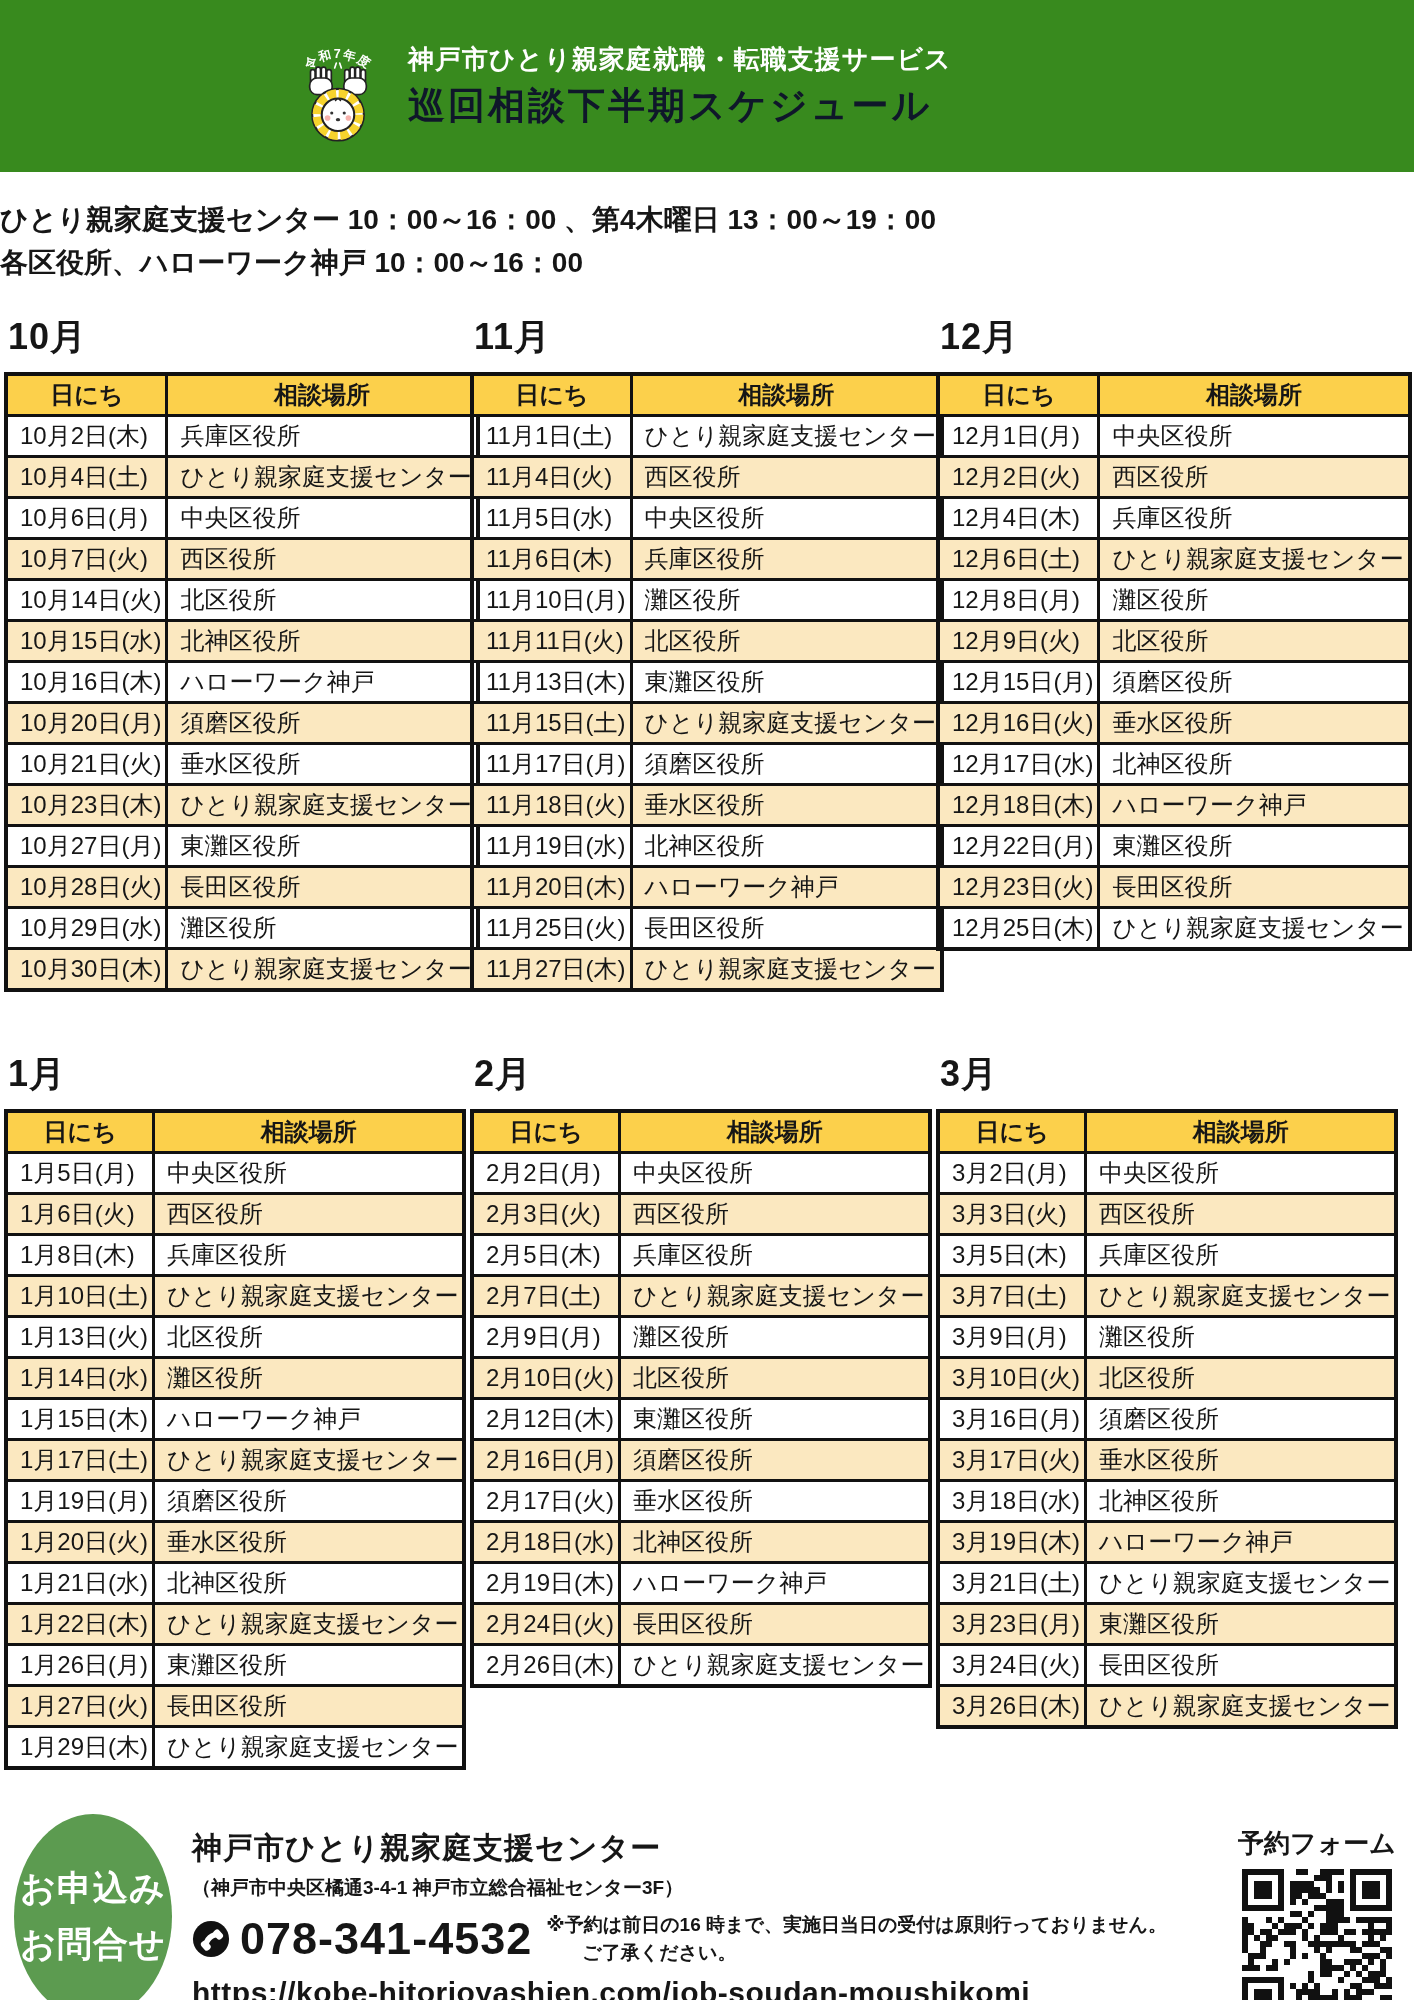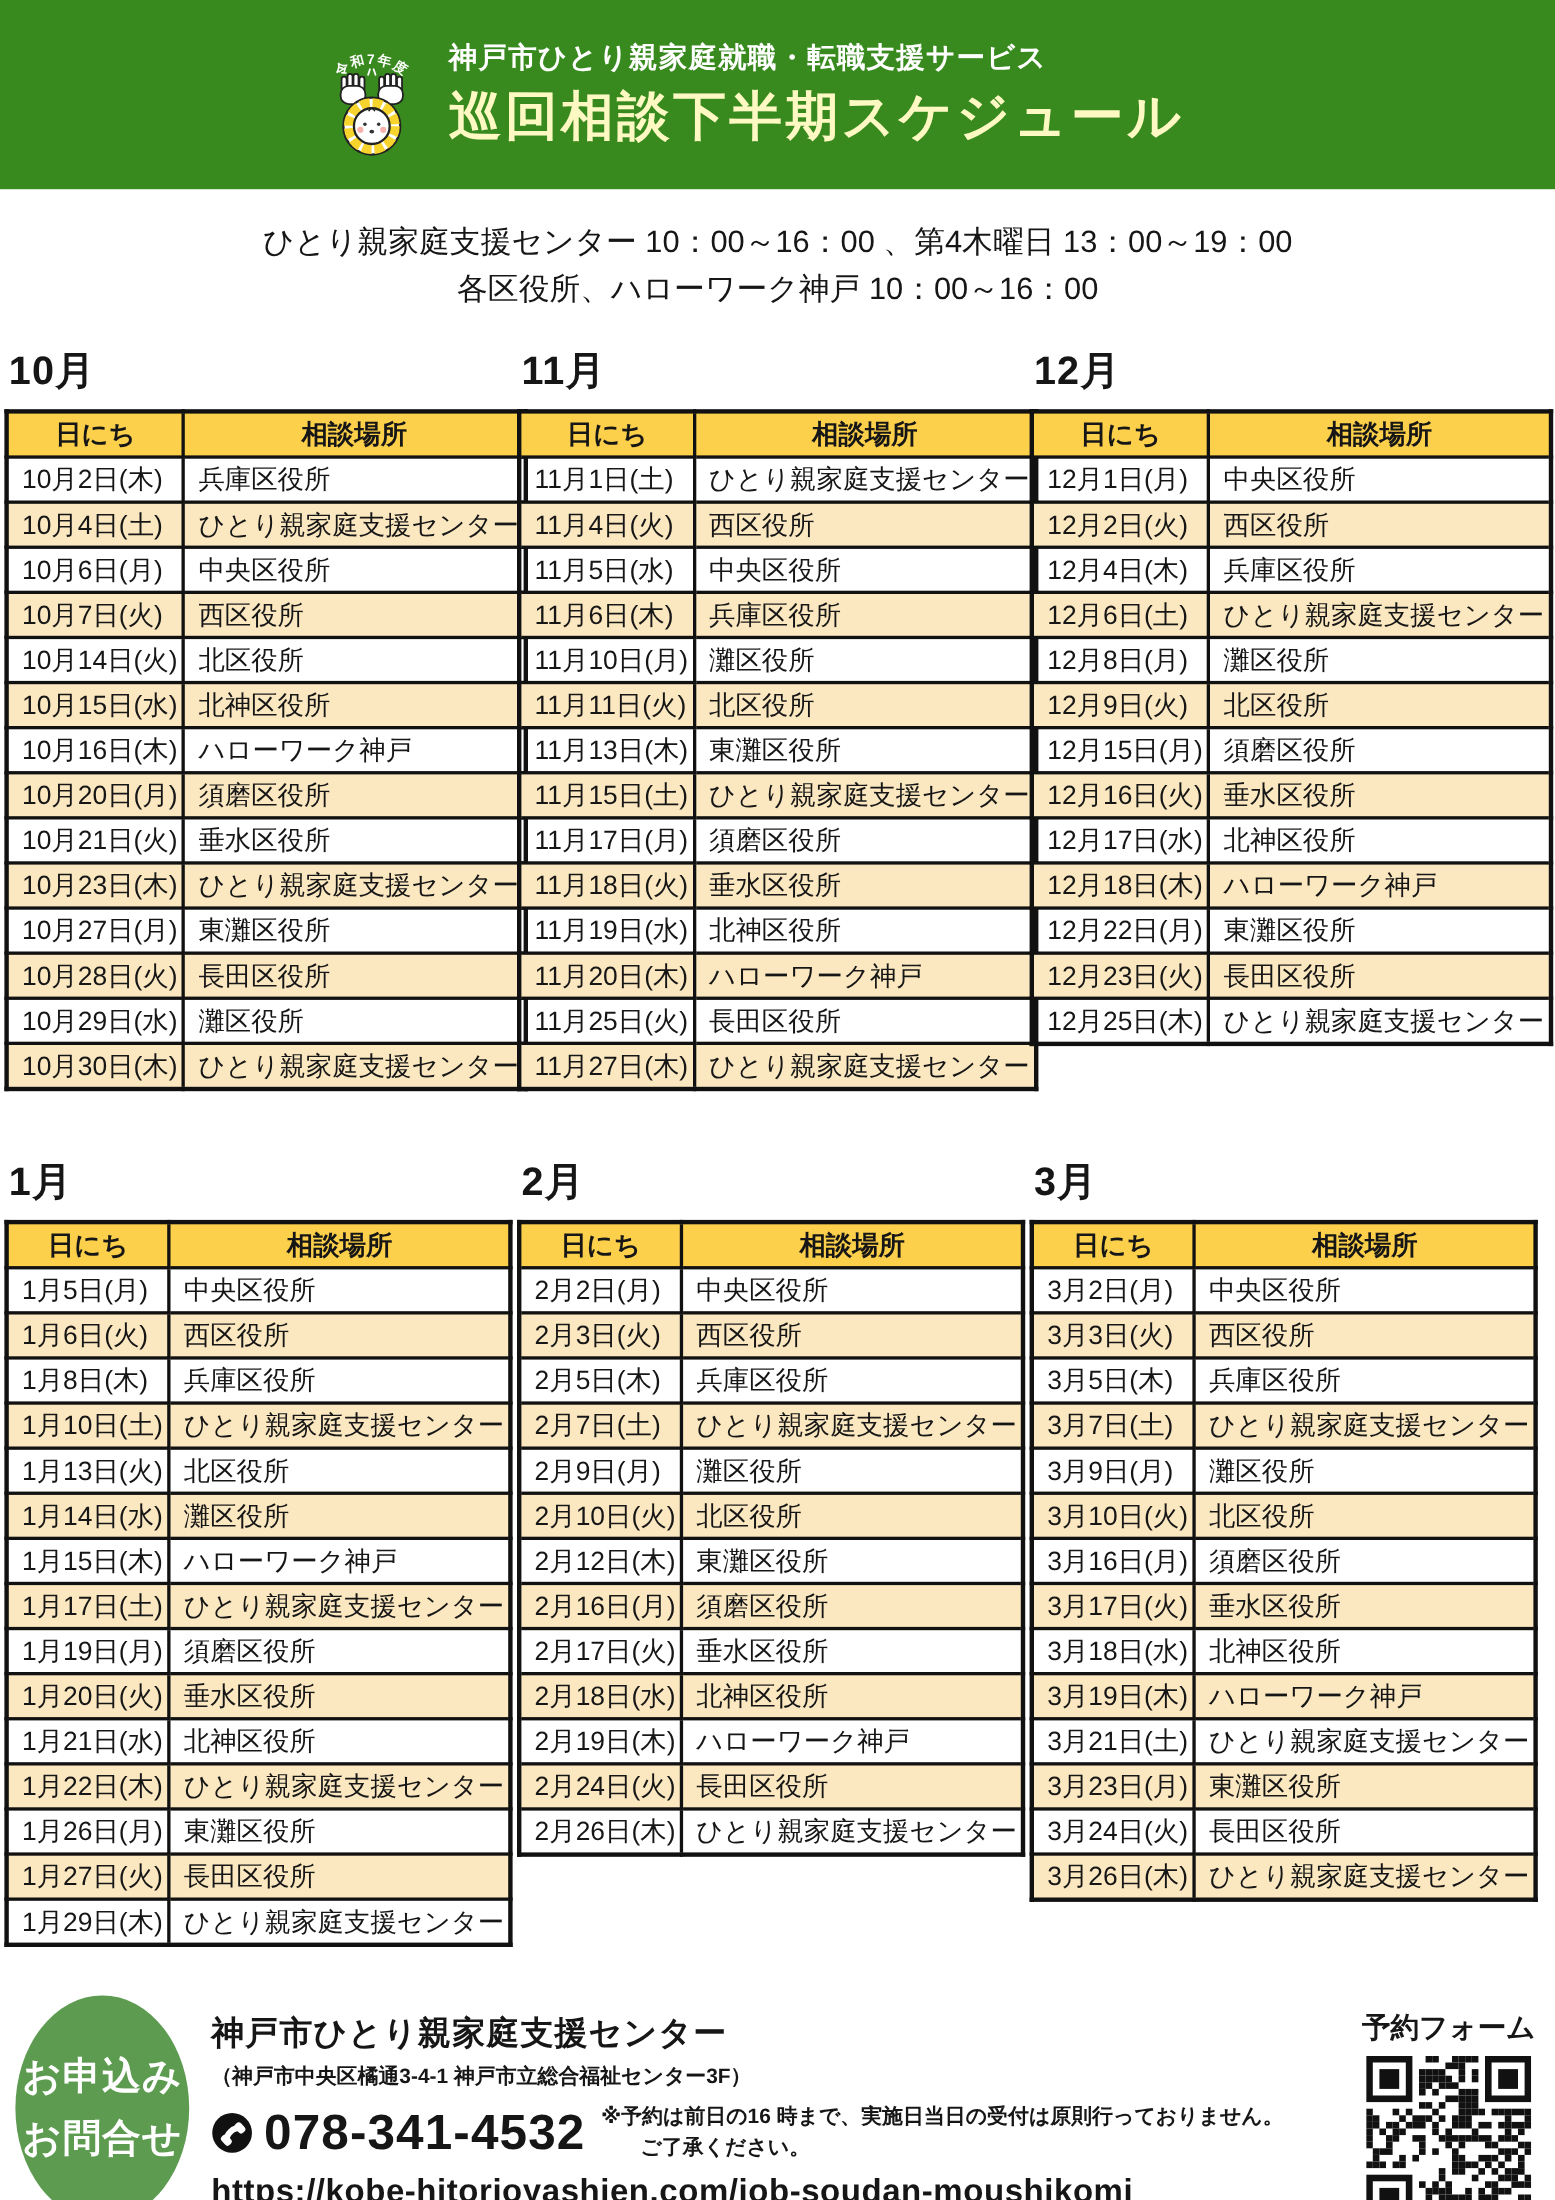--- a/index.html
+++ b/index.html
@@ -12,24 +12,24 @@
   }
   *{margin:0;padding:0;box-sizing:border-box;}
   body{background:#e8e8e8;font-family:"Liberation Sans","DejaVu Sans",sans-serif;color:var(--ink);}
   .page{width:1414px;height:2000px;margin:0 auto;background:#fff;position:relative;overflow:hidden;}
 
   
   .banner{height:172px;background:var(--green);display:flex;align-items:center;padding-left:288px;gap:20px;}
   .logo{width:100px;height:132px;flex:0 0 auto;margin-top:4px;}
   .banner-titles{display:flex;flex-direction:column;gap:4px;}
   .banner-service{color:#ffffff;font-size:26px;font-weight:bold;letter-spacing:1px;}
-  .banner-title{color:#fef9c3;font-size:48px;font-weight:bold;letter-spacing:3px;}
+  .banner-title{color:#0f172a;font-size:37px;font-weight:bold;letter-spacing:3px;}
 
   
-  .hours{margin-top:26px;text-align:center;font-weight:normal;font-size:28px;line-height:1.55;}
+  .hours{margin-top:26px;text-align:left;font-weight:bold;font-size:28px;line-height:1.55;}
 
   
   .months{display:grid;grid-template-columns:repeat(3,449px);column-gap:17px;row-gap:58px;
           margin:28px 10px 0 4px;align-items:start;}
   .month-title{font-size:36px;font-weight:bold;margin:0 0 10px 4px;letter-spacing:1px;}
   table.schedule{width:100%;border-collapse:collapse;border:4px solid var(--border);}
   table.schedule th{background:var(--yellow);font-size:24px;font-weight:bold;height:42px;
       border:3px solid var(--border);text-align:center;}
   table.schedule td{height:41px;font-size:24px;border:3px solid var(--border);
       padding:0 4px 0 12px;white-space:nowrap;}

